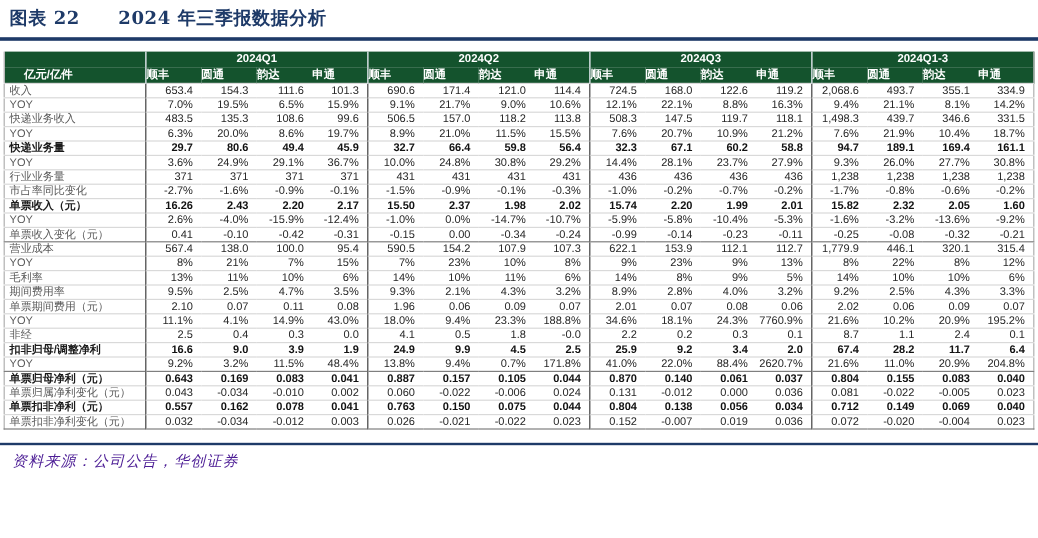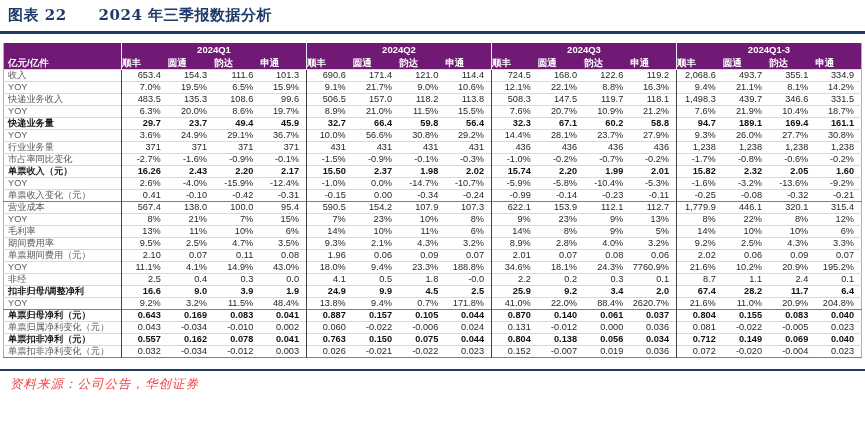--- a/index.html
+++ b/index.html
@@ -7,36 +7,36 @@
   body { font-family: "Liberation Sans", sans-serif; position: relative; }
 
   .title-row { padding: 6px 10px 0 8px; color: #1e3a68; font-family: "DejaVu Serif", "Liberation Serif", serif; font-weight: bold; font-size: 15px; letter-spacing: 0.5px; }
   .title-row .fig-label { margin-right: 32px; }
   .title-rule { height: 3px; background: #1e3a68; margin-top: 6px; }
 
   table { border-collapse: collapse; table-layout: fixed; width: 859px; margin: 9px 3px 0 3px;
           border-left: 1px solid #b0b0b0; border-right: 1px solid #b0b0b0; border-bottom: 1.5px solid #7f7f7f; }
   col.lbl { width: 118px; }
 
-  thead th { background: #701a75; color: #ffffff; font-size: 9.5px; font-weight: bold; height: 13px; line-height: 13px; padding: 0; }
+  thead th { background: #14532d; color: #ffffff; font-size: 9.5px; font-weight: bold; height: 13px; line-height: 13px; padding: 0; }
   thead th.grp-h { border-left: 1px solid #e8ecf4; text-align: center; }
-  thead th.unit-h { text-align: left; padding-left: 4px; }
+  thead th.unit-h { text-align: left; padding-left: 16px; }
   thead th.comp-h { text-align: left; padding-right: 9px; }
   thead th.comp-h.grp-b { border-left: 1px solid #e8ecf4; }
 
   tbody td { font-size: 9.2px; height: 11px; line-height: 11px; padding: 0 7px 0 0; text-align: right;
              color: #262626; border-top: 1px solid #d9d9d9; white-space: nowrap; overflow: hidden; }
   tbody td.lbl { text-align: left; padding: 0 15px 0 4px; color: #595959; }
   tbody tr.bold td { font-weight: bold; color: #111111; }
   tbody tr.bold td.lbl { color: #1a1a1a; }
   tbody tr.section td { border-top: 1.5px solid #7f7f7f; }
   tbody td.grp { border-left: 1px solid #404040; }
 
   .source-rule { height: 2px; background: #1e3a68; margin-top: 11px; }
-  .source-note { padding: 5px 0 0 10px; color: #ef4444; font-family: "DejaVu Serif", "Liberation Serif", serif; font-style: italic; font-size: 12.5px; letter-spacing: 1px; }
+  .source-note { padding: 5px 0 0 10px; color: #4c1d95; font-family: "DejaVu Serif", "Liberation Serif", serif; font-style: italic; font-size: 12.5px; letter-spacing: 1px; }
 </style>
 </head>
 <body>
 
 <div class="title-row">
   <span class="fig-label">图表 22</span><span>2024 年三季报数据分析</span>
 </div>
 <div class="title-rule"></div>
 
 <table>
@@ -144,21 +144,21 @@
         <td class="">10.9%</td>
         <td class="">21.2%</td>
         <td class="grp">7.6%</td>
         <td class="">21.9%</td>
         <td class="">10.4%</td>
         <td class="">18.7%</td>
       </tr>
       <tr class="bold ">
         <td class="lbl">快递业务量</td>
         <td class="grp">29.7</td>
-        <td class="">23.7</td>
+        <td class="">80.6</td>
         <td class="">49.4</td>
         <td class="">45.9</td>
         <td class="grp">32.7</td>
         <td class="">66.4</td>
         <td class="">59.8</td>
         <td class="">56.4</td>
         <td class="grp">32.3</td>
         <td class="">67.1</td>
         <td class="">60.2</td>
         <td class="">58.8</td>
@@ -167,21 +167,21 @@
         <td class="">169.4</td>
         <td class="">161.1</td>
       </tr>
       <tr class="">
         <td class="lbl">YOY</td>
         <td class="grp">3.6%</td>
         <td class="">24.9%</td>
         <td class="">29.1%</td>
         <td class="">36.7%</td>
         <td class="grp">10.0%</td>
-        <td class="">56.6%</td>
+        <td class="">24.8%</td>
         <td class="">30.8%</td>
         <td class="">29.2%</td>
         <td class="grp">14.4%</td>
         <td class="">28.1%</td>
         <td class="">23.7%</td>
         <td class="">27.9%</td>
         <td class="grp">9.3%</td>
         <td class="">26.0%</td>
         <td class="">27.7%</td>
         <td class="">30.8%</td>

